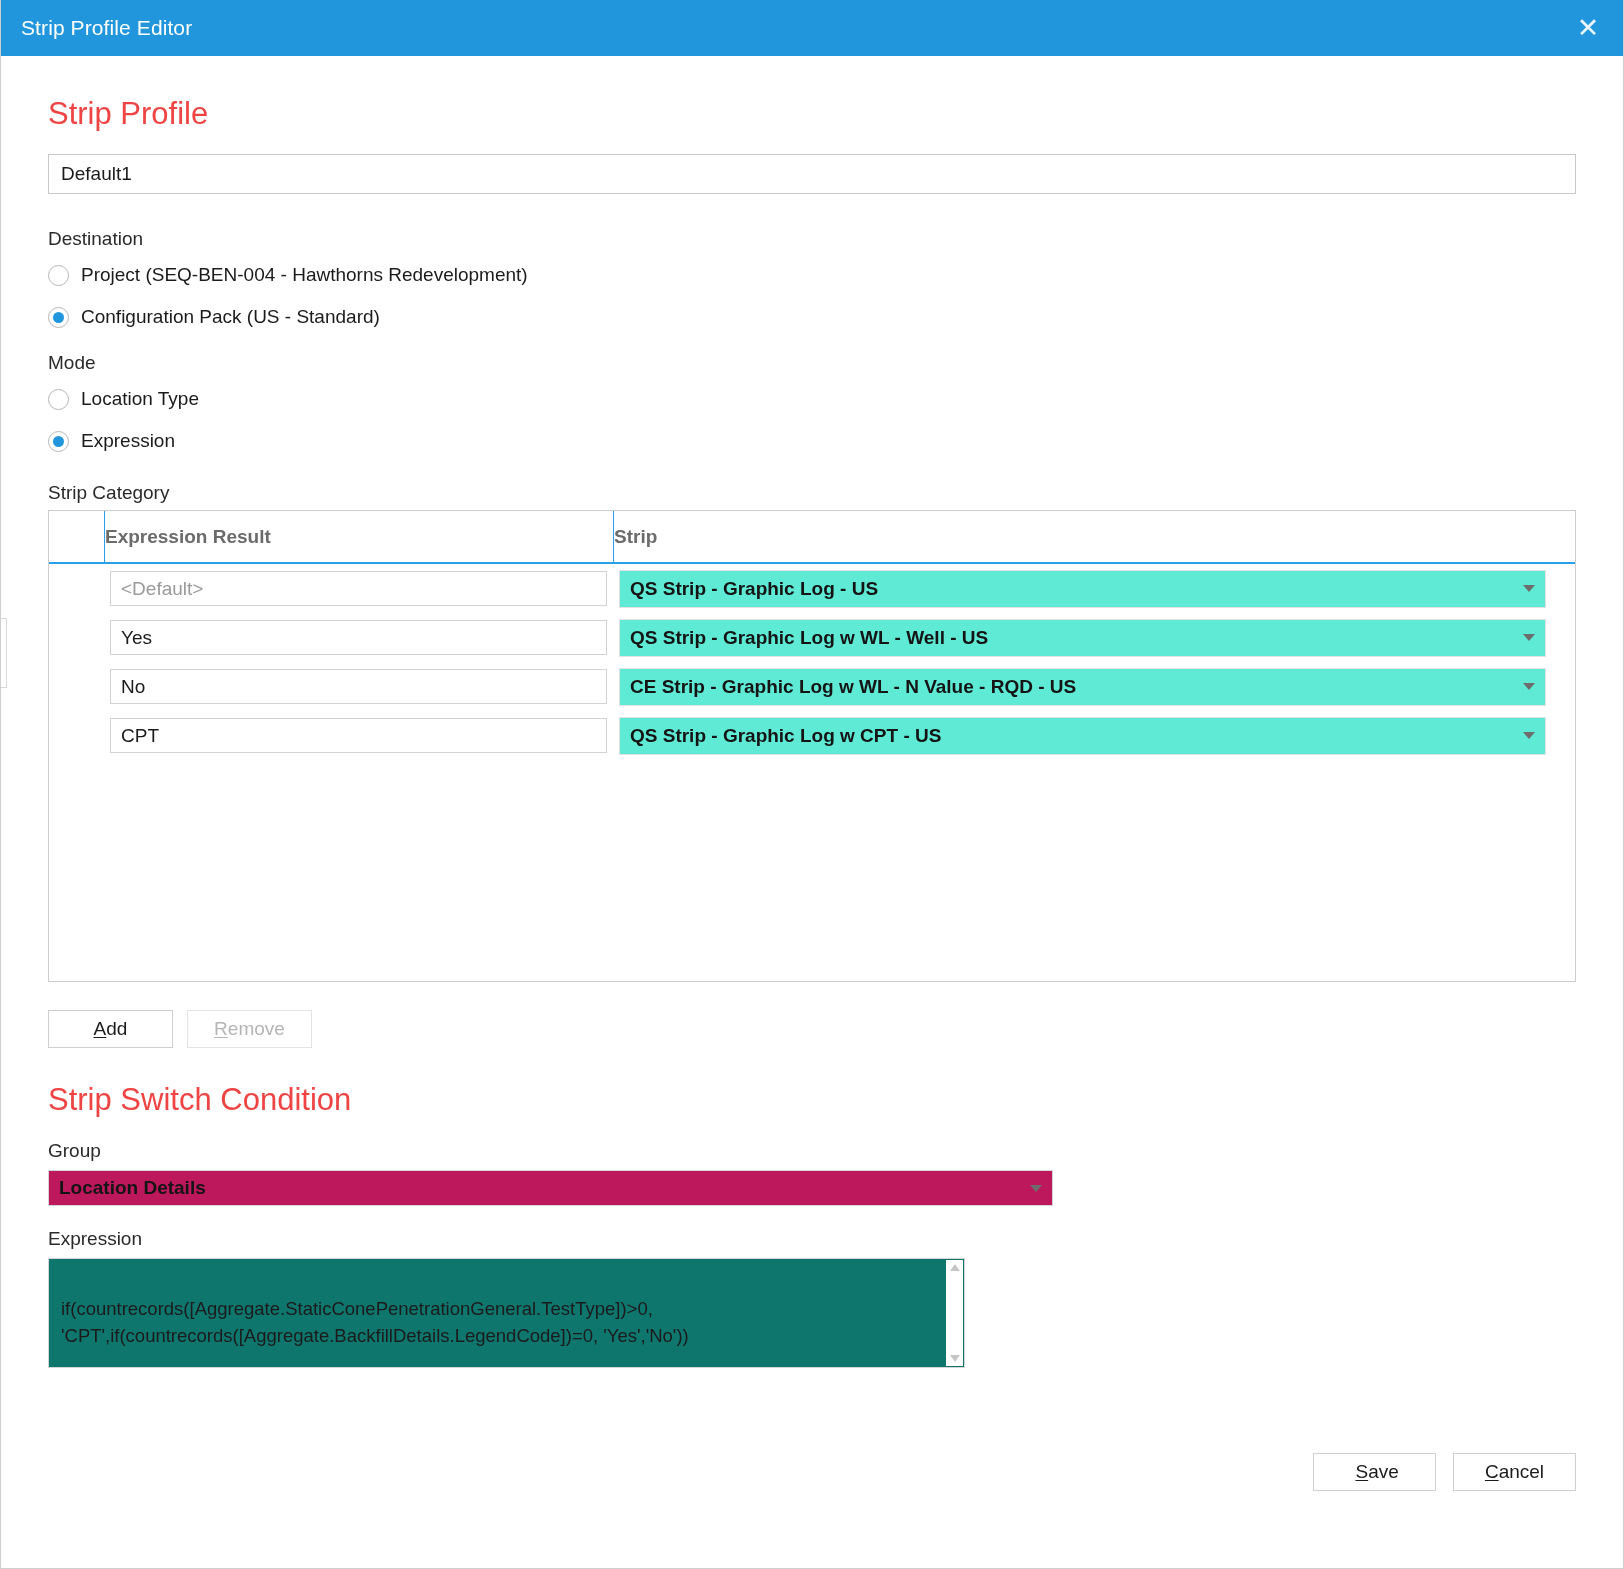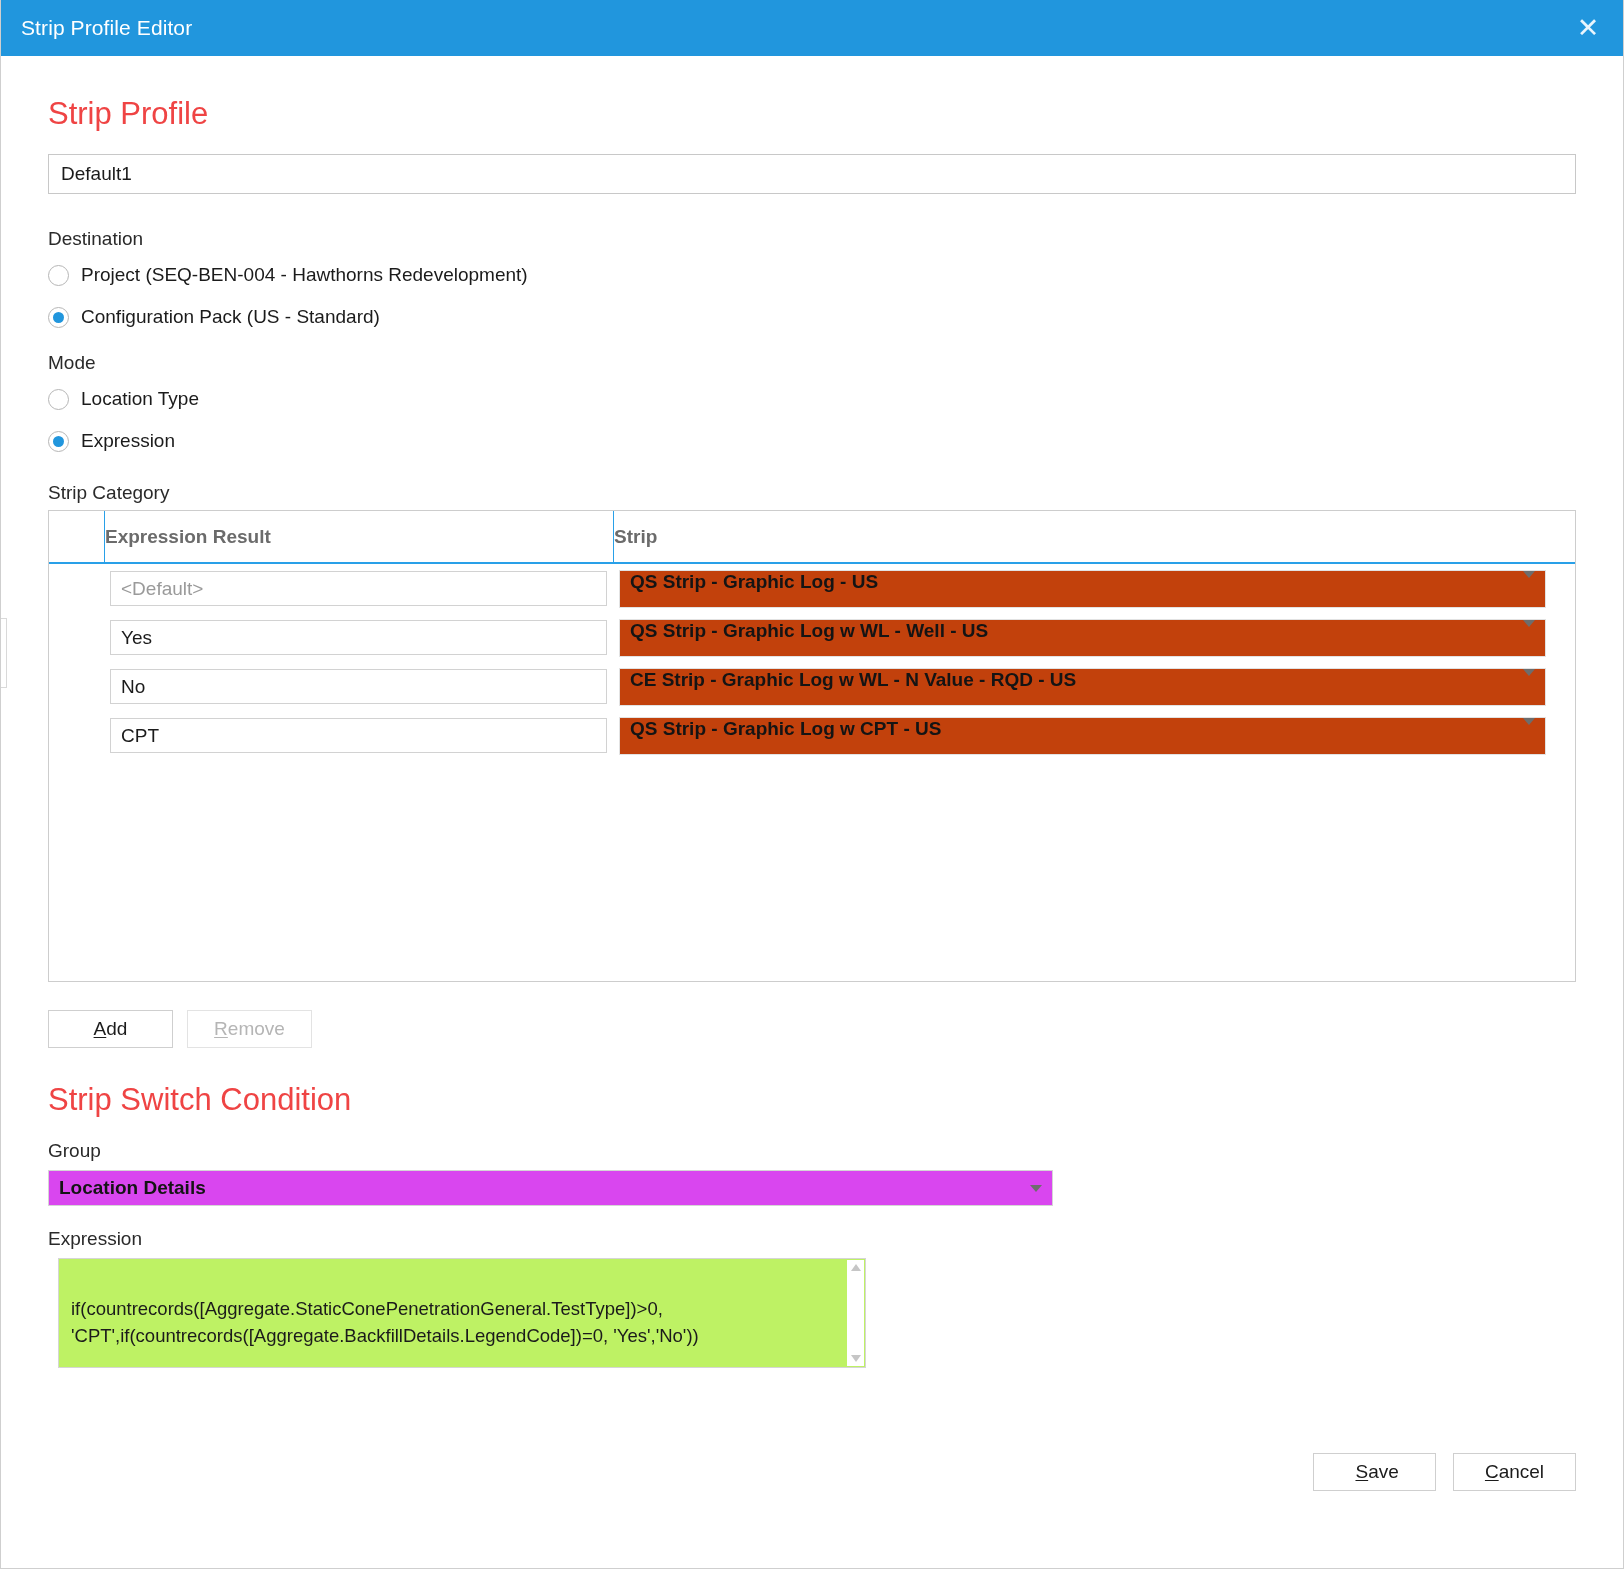--- a/index.html
+++ b/index.html
@@ -159,22 +159,23 @@
     align-items: center;
     padding: 0 10px;
     font-size: 19px;
     color: #1b1b1b;
   }
   .cell-input.placeholder { color: #9a9a9a; }
 
   .combo-cell {
     height: 38px;
     border: 1px solid #e2e2e2;
-    background: #c2410c;
-    display: flex;
+    background: #5eead4;
+    display: flex;
+    align-items: center;
     justify-content: space-between;
     padding: 0 10px 0 10px;
     position: relative;
   }
   .combo-cell .txt {
     font-size: 19px;
     font-weight: bold;
     color: #141414;
     white-space: nowrap;
   }
@@ -207,40 +208,39 @@
     font-family: "Liberation Sans", sans-serif;
   }
   .btn.disabled { color: #b5b5b5; border-color: #e3e3e3; cursor: default; }
   .btn u { text-underline-offset: 2px; }
 
   
   .select-box {
     width: 1005px;
     height: 36px;
     border: 1px solid #d5d5d5;
-    background: #d946ef;
+    background: #be185d;
     display: flex;
     align-items: center;
     justify-content: space-between;
     padding: 0 10px 0 10px;
     font-size: 19px;
     font-weight: bold;
     color: #141414;
   }
 
   
   .expr-box {
-    width: 808px;
+    width: 917px;
     height: 110px;
     border: 1px solid #d5d5d5;
-    background: #bef264;
+    background: #0f766e;
     position: relative;
     padding: 16px 30px 8px 12px;
     overflow: hidden;
-    margin-left: 10px;
   }
   .expr-text {
     font-size: 18.5px;
     color: #1b1b1b;
     line-height: 27px;
     white-space: pre-wrap;
     word-break: break-word;
     padding-top: 20px;
   }
   .expr-scroll {

